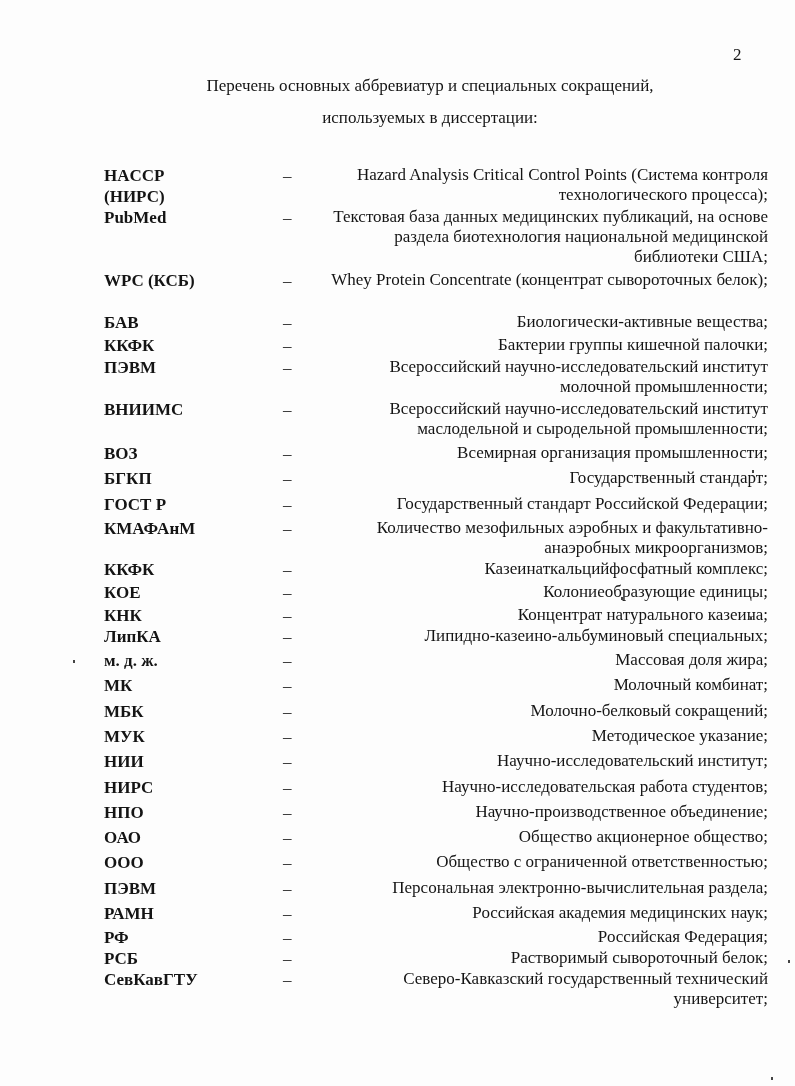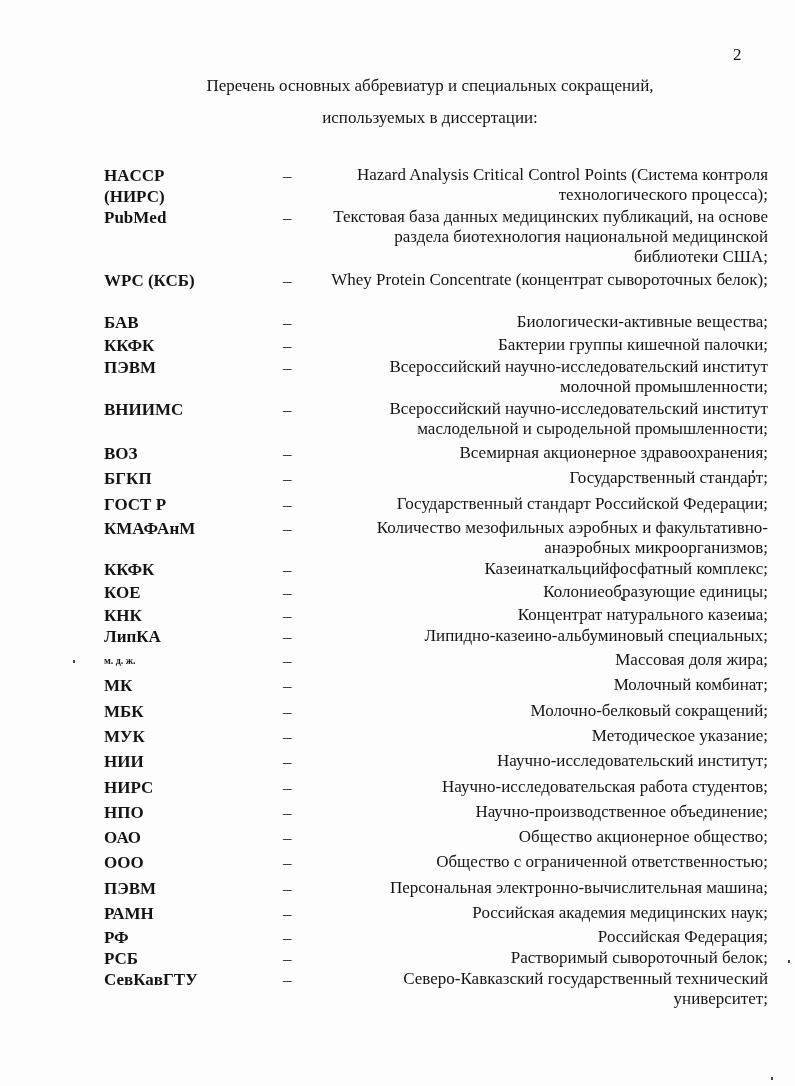--- a/index.html
+++ b/index.html
@@ -67,21 +67,21 @@
 
   <div class="row" style="top:399px">
     <div class="abbr">ВНИИМС</div>
     <div class="dash">–</div>
     <div class="def">Всероссийский научно-исследовательский институт маслодельной и сыродельной промышленности;</div>
   </div>
 
   <div class="row" style="top:443px">
     <div class="abbr">ВОЗ</div>
     <div class="dash">–</div>
-    <div class="def">Всемирная акционерное здравоохранения;</div>
+    <div class="def">Всемирная организация промышленности;</div>
   </div>
 
   <div class="row" style="top:468px">
     <div class="abbr">БГКП</div>
     <div class="dash">–</div>
     <div class="def">Государственный стандарт;</div>
   </div>
 
   <div class="row" style="top:494px">
     <div class="abbr">ГОСТ Р</div>
@@ -113,21 +113,21 @@
     <div class="def">Концентрат натурального казеина;</div>
   </div>
 
   <div class="row" style="top:626px">
     <div class="abbr">ЛипКА</div>
     <div class="dash">–</div>
     <div class="def">Липидно-казеино-альбуминовый специальных;</div>
   </div>
 
   <div class="row" style="top:650px">
-    <div class="abbr" style="font-size:10px">м. д. ж.</div>
+    <div class="abbr" style="font-size:17px">м. д. ж.</div>
     <div class="dash">–</div>
     <div class="def">Массовая доля жира;</div>
   </div>
 
   <div class="row" style="top:675px">
     <div class="abbr">МК</div>
     <div class="dash">–</div>
     <div class="def">Молочный комбинат;</div>
   </div>
 
@@ -169,21 +169,21 @@
 
   <div class="row" style="top:852px">
     <div class="abbr">ООО</div>
     <div class="dash">–</div>
     <div class="def">Общество с ограниченной ответственностью;</div>
   </div>
 
   <div class="row" style="top:878px">
     <div class="abbr">ПЭВМ</div>
     <div class="dash">–</div>
-    <div class="def">Персональная электронно-вычислительная машина;</div>
+    <div class="def">Персональная электронно-вычислительная раздела;</div>
   </div>
 
   <div class="row" style="top:903px">
     <div class="abbr">РАМН</div>
     <div class="dash">–</div>
     <div class="def">Российская академия медицинских наук;</div>
   </div>
 
   <div class="row" style="top:927px">
     <div class="abbr">РФ</div>

